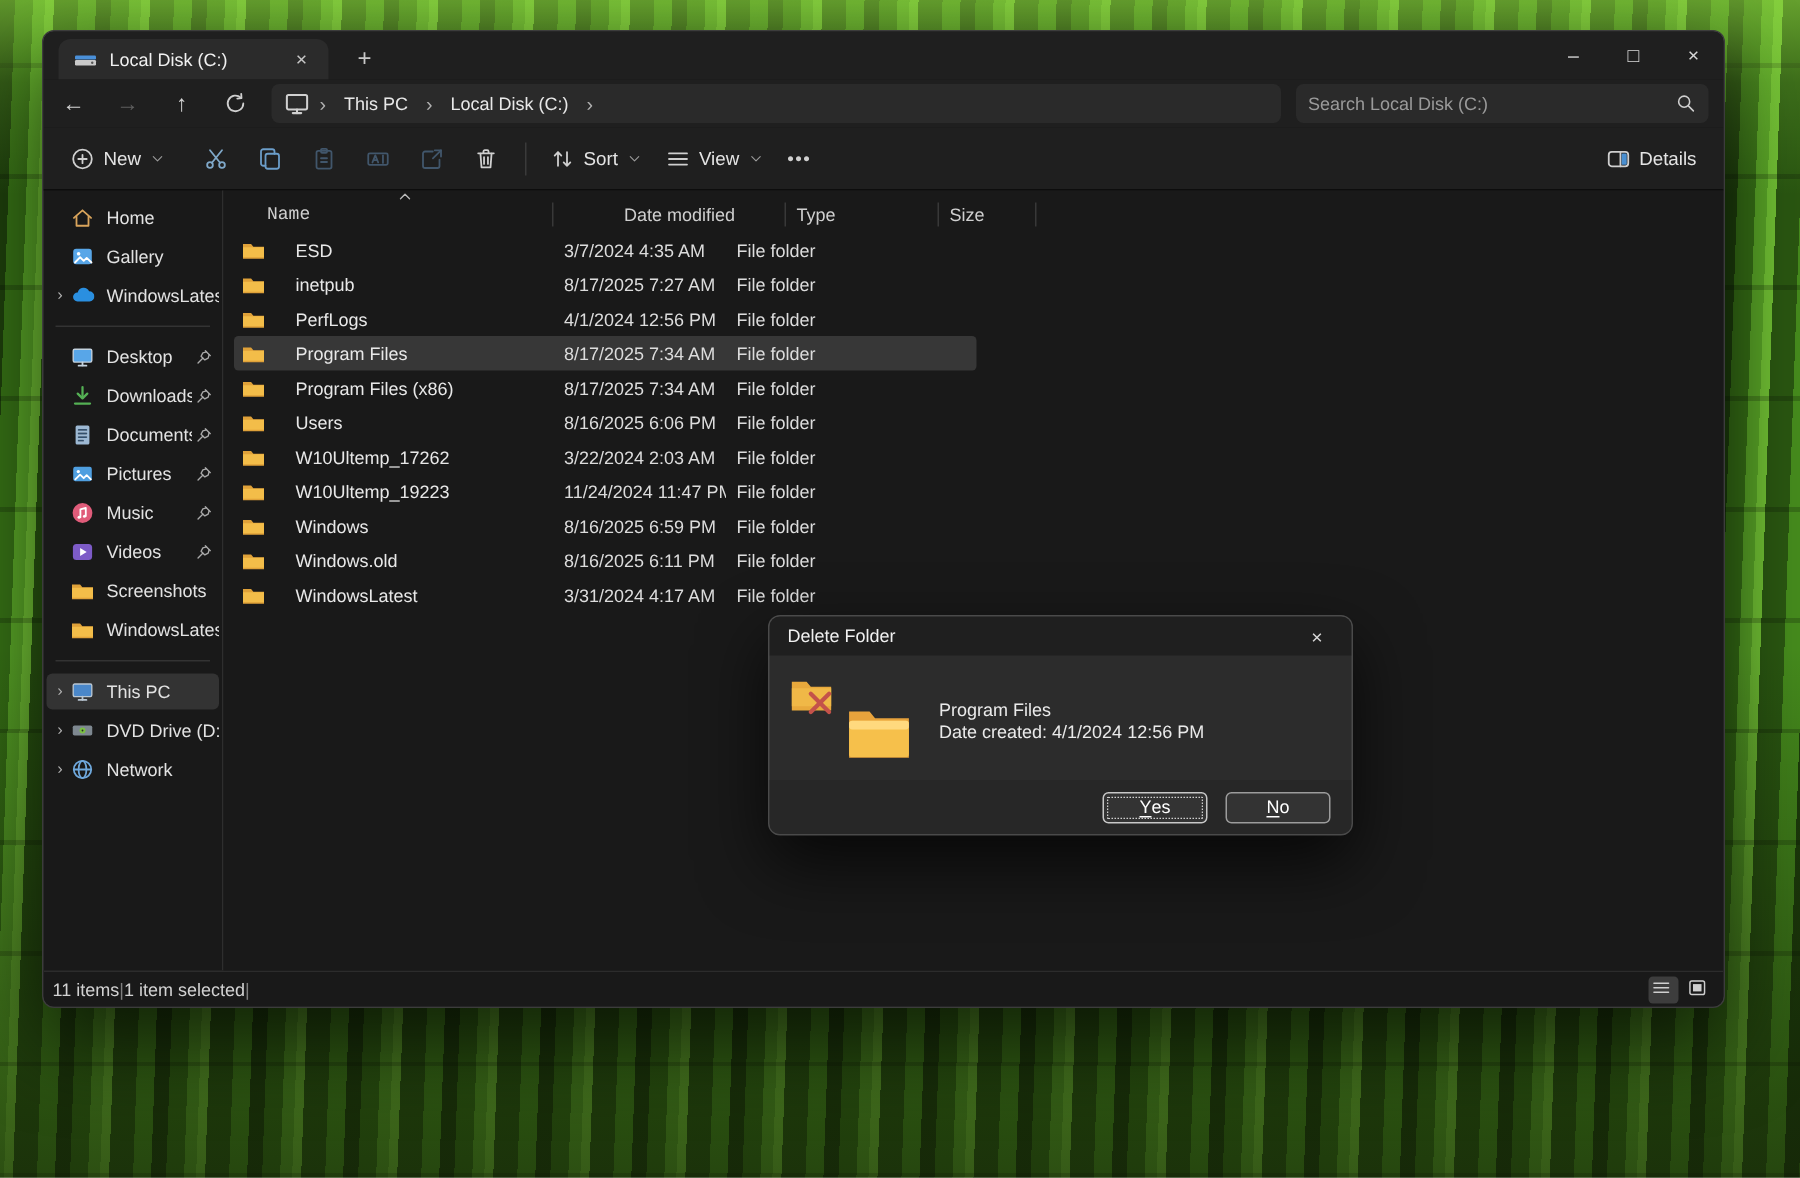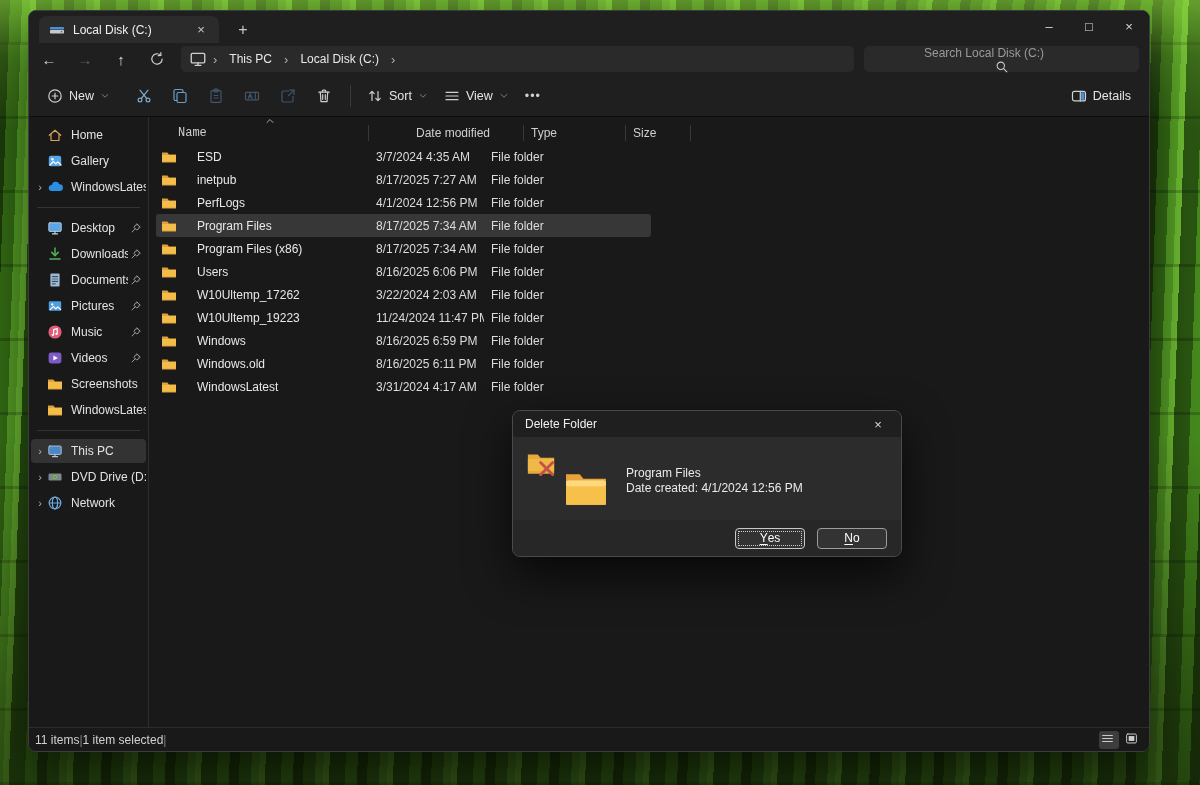--- a/index.html
+++ b/index.html
@@ -14,21 +14,21 @@
       linear-gradient(180deg, rgba(150,220,70,.55) 0px, rgba(150,220,70,.18) 55px, rgba(0,0,0,0) 130px),
       linear-gradient(180deg, rgba(0,0,0,0) 55%, rgba(18,28,6,.62) 100%),
       repeating-linear-gradient(0deg, rgba(0,0,0,.20) 0 3px, rgba(0,0,0,0) 3px 74px),
       repeating-linear-gradient(92deg,
         #1d3e0c 0 10px, #356e15 10px 22px, #57a226 22px 30px,
         #6fbe33 30px 36px, #2a5711 36px 52px, #468c1d 52px 64px);
   }
 
   
   .window{
-    position:absolute; left:28px; top:10px; width:1122px; height:742px;
+    position:absolute; left:28px; top:20px; width:1122px; height:652px;
     background:#191919; border:1px solid #3c3c3c; border-radius:8px;
     box-shadow:0 22px 55px rgba(0,0,0,.65);
     display:flex; flex-direction:column; overflow:hidden;
     color:#e6e6e6; font-size:12px;
   }
 
   
   .titlebar{ height:32px; background:#1f1f1f; display:flex; align-items:flex-end; flex:0 0 auto; }
   .tab{
     margin-left:10px; width:180px; height:27px; background:#2b2b2b;
@@ -49,21 +49,21 @@
   .navbtn.disabled{ color:#5f5f5f; }
   .addressbar{
     flex:1; height:26px; margin-left:6px; background:#2a2a2a; border-radius:5px;
     display:flex; align-items:center; padding:0 8px; gap:2px;
   }
   .crumb{ padding:0 6px; color:#e8e8e8; font-size:12px; white-space:nowrap; }
   .crumb-sep{ color:#b0b0b0; font-size:13px; padding:0 4px; }
   .addr-ico{ width:18px; height:16px; display:flex; align-items:center; color:#d0d0d0; }
   .searchbox{
     width:275px; height:26px; margin-left:10px; background:#2a2a2a; border-radius:5px;
-    display:flex; align-items:center; padding:0 8px;flex-direction:column;
+    display:flex; align-items:center; padding:0 8px;
   }
   .searchbox input{
     flex:1; background:transparent; border:none; outline:none; color:#e0e0e0; font-size:12px;
     font-family:"Liberation Sans", sans-serif;
   }
   .searchbox input::placeholder{ color:#9a9a9a; }
 
   
   .toolbar{ height:42px; background:#1f1f1f; border-bottom:1px solid #0d0d0d; display:flex; align-items:center; padding:0 10px; flex:0 0 auto; }
   .tbtn{ display:flex; align-items:center; gap:6px; padding:0 8px; height:32px; border-radius:5px; color:#e4e4e4; font-size:12.5px; }

